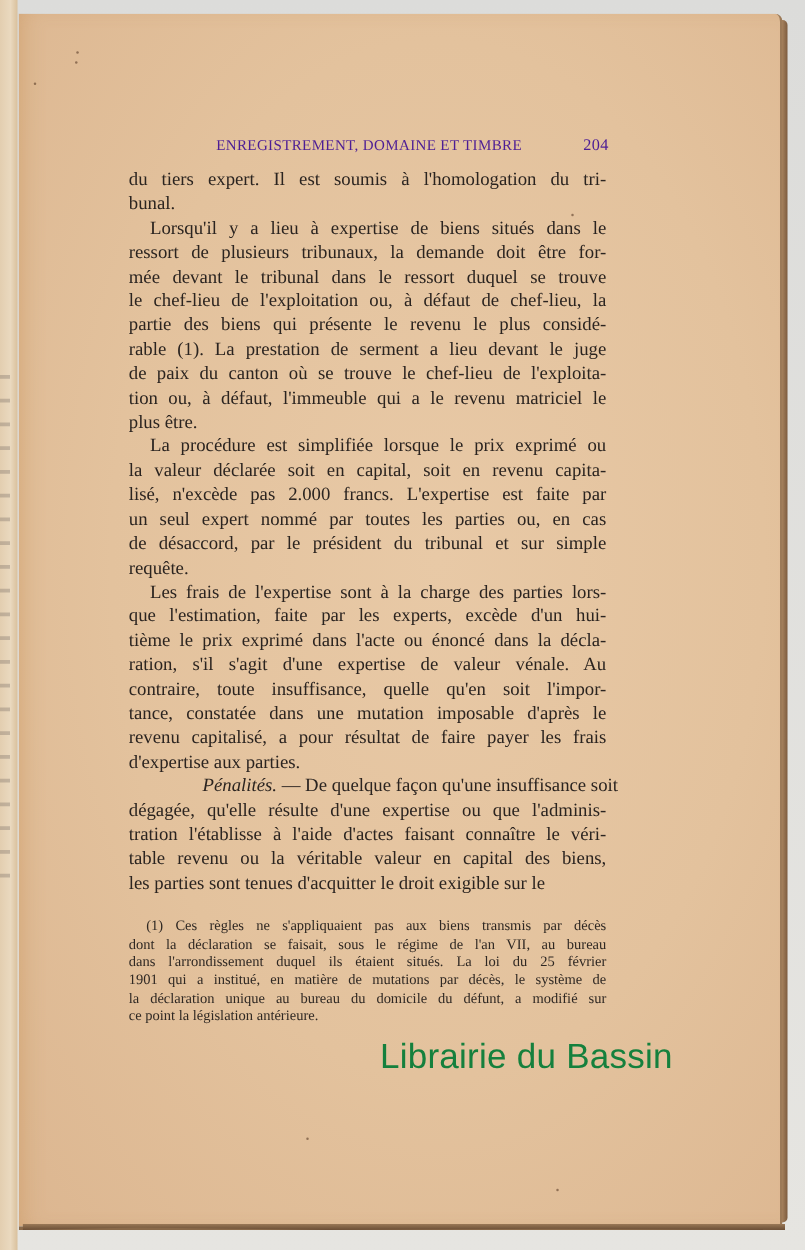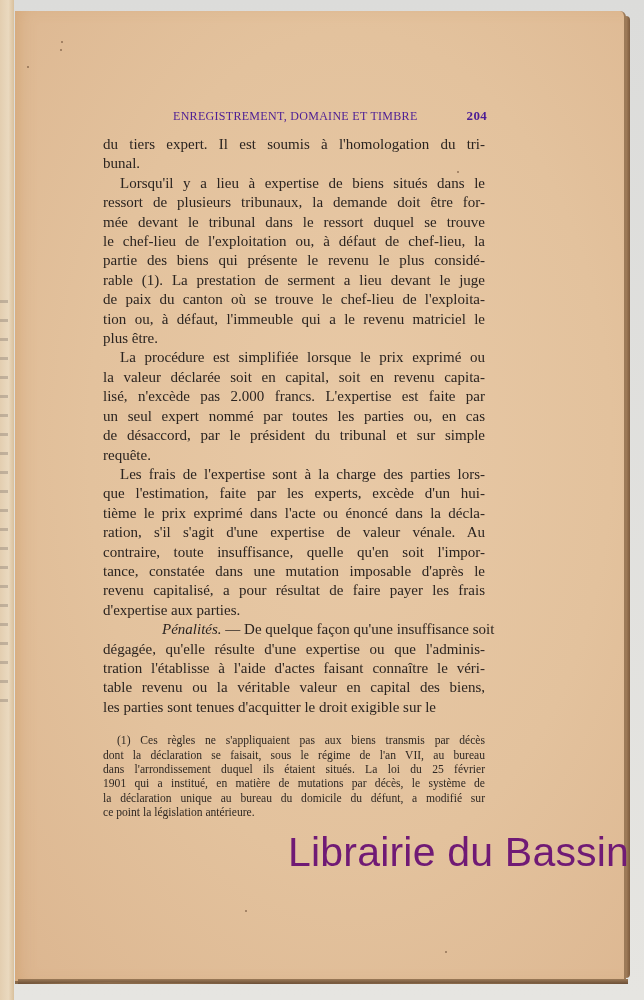--- a/index.html
+++ b/index.html
@@ -80,21 +80,21 @@
       position: absolute;
       left: 70px;
       top: 2px;
       white-space: nowrap;
     }
     .running-head .folio {
       position: absolute;
       right: -2px;
       top: 1px;
       font-size: 13px;
-      font-weight: bold;
+      font-weight: normal;
     }
     .body-text {
       margin-top: 8px;
       font-size: 15px;
       line-height: 19.4px;
       text-align: justify;
     }
     .body-text p {
       margin: 0;
     }
@@ -124,25 +124,25 @@
       white-space: nowrap;
     }
     .footnote .line.first {
       padding-left: 14px;
     }
     .footnote .line.last {
       text-align-last: left;
     }
     .watermark {
       position: absolute;
-      left: 288px;
+      left: 304px;
       top: 829px;
       font-family: "Liberation Sans", "DejaVu Sans", sans-serif;
-      font-size: 41px;
-      color: #701a75;
+      font-size: 28px;
+      color: #15803d;
       white-space: nowrap;
       letter-spacing: 0.2px;
     }
     .speck {
       position: absolute;
       width: 2px;
       height: 2px;
       border-radius: 50%;
       background: rgba(90,60,40,0.6);
     }

